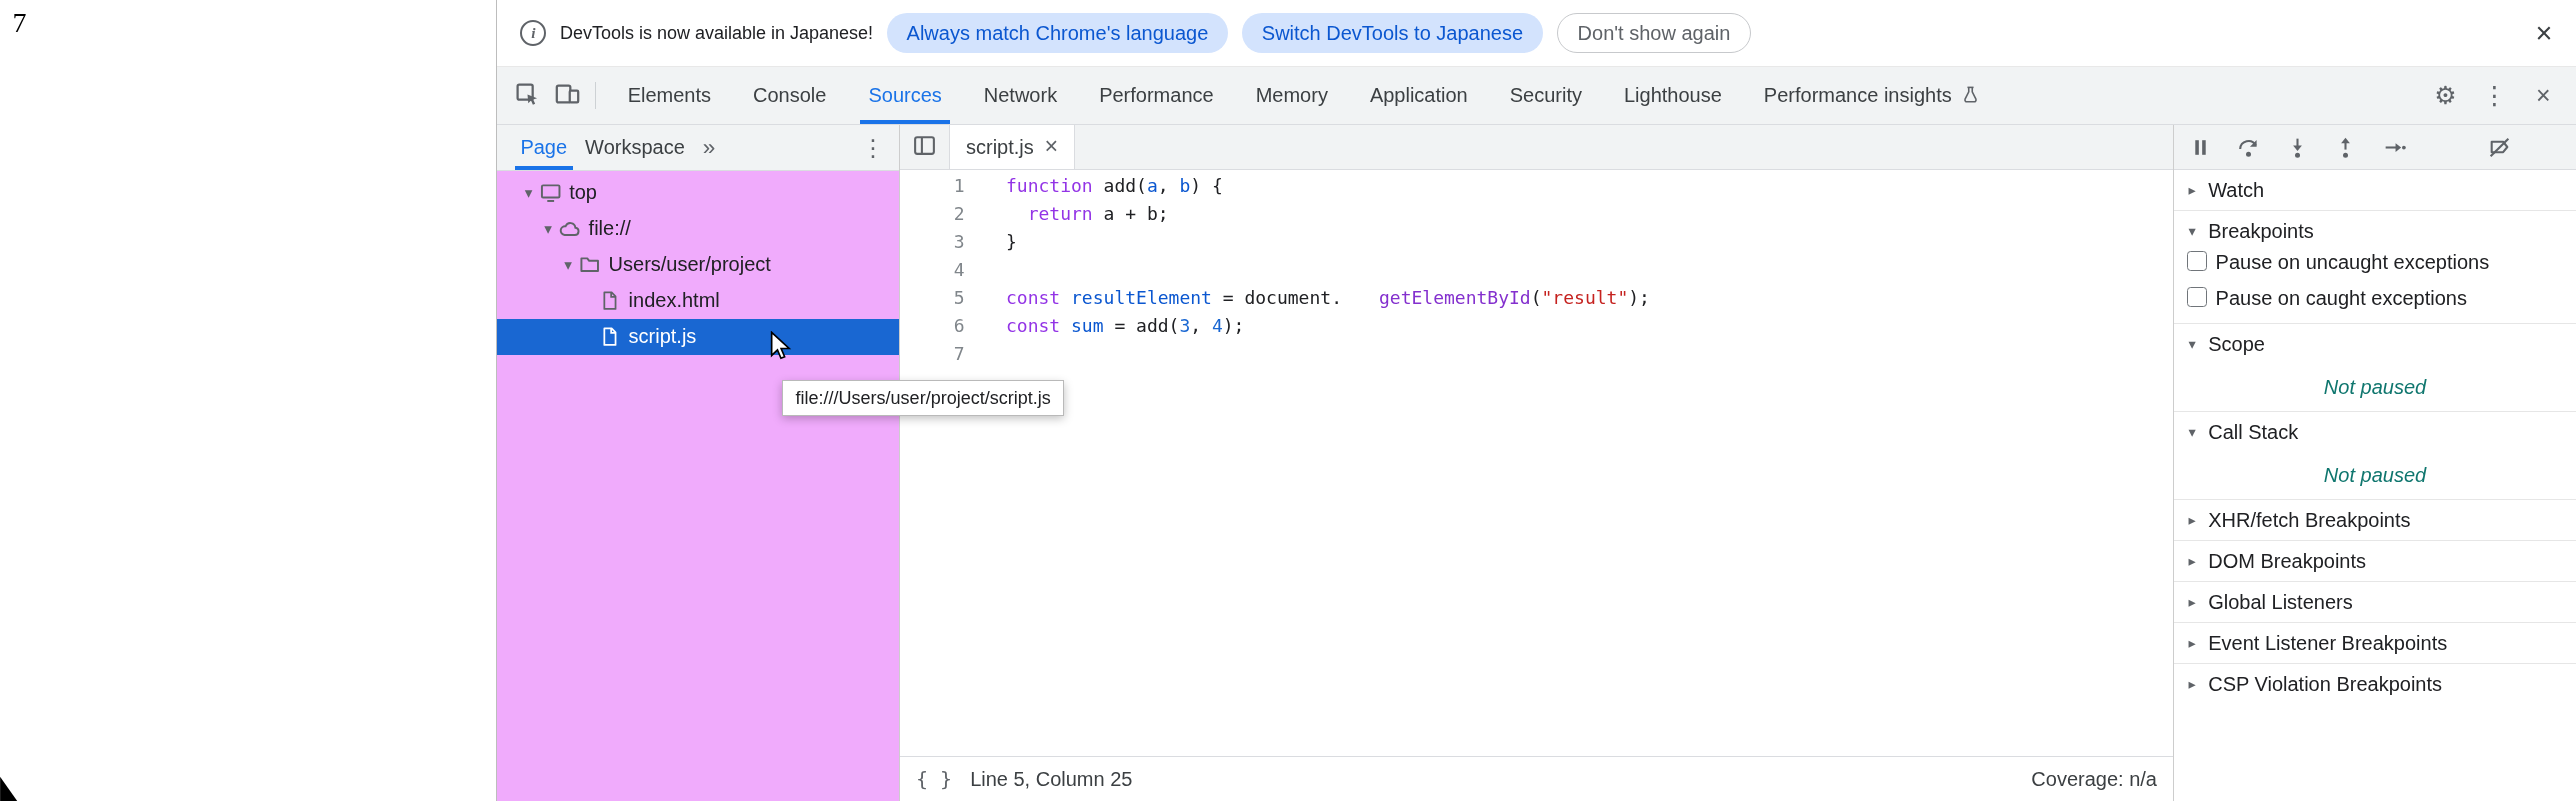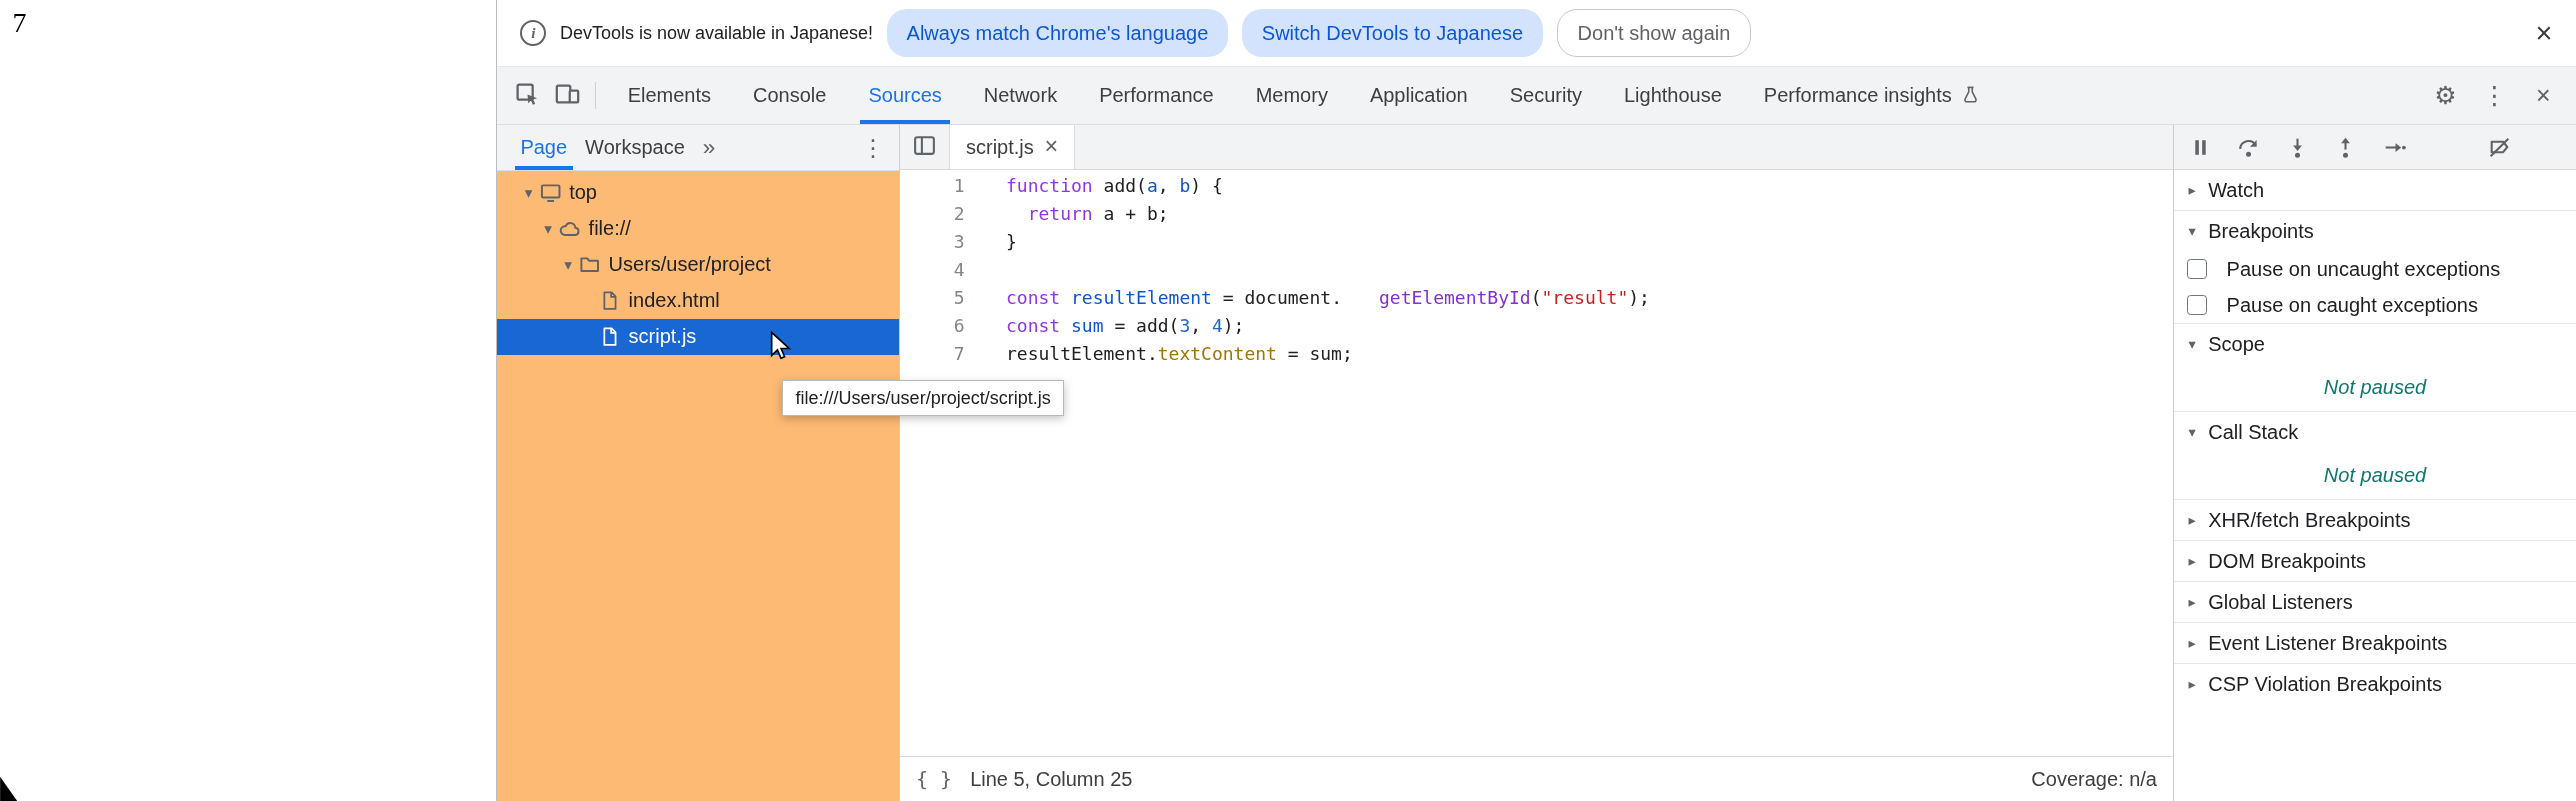--- a/index.html
+++ b/index.html
@@ -17,21 +17,21 @@
     border-left:0.9px solid #bdbdbd; background:#fff; display:flex; flex-direction:column; }
 
   
   .infobar { flex:0 0 67px; display:flex; align-items:center; gap:13.5px;
     padding:0 20px 0 23.4px; background:#fff; border-bottom:0.9px solid #e8e8e8; }
   .info-icon { width:26px; height:26px; flex:0 0 26px; border:2.3px solid #5f6368; border-radius:50%;
     color:#5f6368; display:flex; align-items:center; justify-content:center;
     font:italic 700 15.3px "Liberation Serif", serif; }
   .infobar-msg { font-size:18px; color:#202124; white-space:nowrap; }
   .infobar-buttons { display:flex; align-items:center; gap:13.5px; }
-  .chip { height:48px; border-radius:20px; padding:0 20px; display:flex; align-items:center;
+  .chip { height:40px; border-radius:20px; padding:0 20px; display:flex; align-items:center;
     font-size:20px; font-weight:500; background:var(--chip-bg,#d3e3fd); color:var(--chip-fg,#0b57d0);
     white-space:nowrap; cursor:default; }
   .chip.outline { background:transparent; border:1.8px solid #c7c9cc; color:#5f6368; }
   .infobar-close { margin-left:auto; font-size:29px; color:#3c4043; line-height:1; padding:0 3.6px; }
 
   
   .toolbar { flex:0 0 57px; background:var(--panel-bg,#f1f3f4); border-bottom:0.9px solid #dadce0;
     display:flex; align-items:center; padding-left:10.8px; }
   .tb-icon { width:40px; height:40px; display:flex; align-items:center; justify-content:center; color:#5f6368; }
   .tb-icon svg { width:27px; height:27px; }
@@ -42,21 +42,21 @@
   .tab.selected::after { content:""; position:absolute; left:12.6px; right:12.6px; bottom:0; height:3.6px; background:var(--accent,#1a73e8); }
   .flask { display:flex; color:#5f6368; }
   .flask svg { width:21px; height:22.5px; margin-left:2.7px; }
   .toolbar-right { margin-left:auto; display:flex; align-items:center; gap:9px; padding-right:12.6px; }
   .glyph-btn { width:40px; height:40px; display:flex; align-items:center; justify-content:center; font-size:25px; color:#5f6368; }
 
   
   .panels { flex:1; min-height:0; display:flex; position:relative; }
 
   
-  .navigator { flex:0 0 403px; border-right:0.9px solid #cdcdcd; display:flex; flex-direction:column; background:#fdba74; }
+  .navigator { flex:0 0 403px; border-right:0.9px solid #cdcdcd; display:flex; flex-direction:column; background:#f0abfc; }
   .nav-tabs { flex:0 0 45px; background:var(--panel-bg,#f1f3f4); border-bottom:0.9px solid #dadce0;
     display:flex; align-items:center; padding:0 10.8px 0 14.4px; font-size:20px; color:#3c4043; }
   .nav-tabs-list { display:flex; height:45px; }
   .nav-tab { padding:0 9px; height:45px; display:flex; align-items:center; position:relative; white-space:nowrap; }
   .nav-tab.selected { color:var(--accent,#1a73e8); }
   .nav-tab.selected::after { content:""; position:absolute; left:3.6px; right:3.6px; bottom:0; height:3.6px; background:var(--accent,#1a73e8); }
   .nav-more { padding:0 9px; color:#5f6368; font-size:22.5px; }
   .nav-kebab { margin-left:auto; color:#5f6368; font-size:23.4px; padding:0 3.6px; }
   .tree { flex:1; padding-top:3.6px; font-size:20px; color:#202124; }
   .tree-row { height:36px; display:flex; align-items:center; white-space:nowrap; }
@@ -97,21 +97,21 @@
     display:flex; align-items:center; padding:0 12.6px; gap:21.6px; color:#5f6368; }
   .dbg-icon { width:27px; height:27px; display:flex; align-items:center; justify-content:center; }
   .dbg-icon svg { width:25px; height:25px; }
   .dbg-icon.right { margin-left:auto; margin-right:50px; }
   .dbg-sections { flex:1; font-size:20px; }
   .sec { border-top:0.9px solid #e6e6e6; }
   .sec.first { border-top:none; }
   .sec-header { height:40px; display:flex; align-items:center; gap:7.2px; padding-left:9px; color:#202124; }
   .sec-tri { width:18px; flex:0 0 18px; text-align:center; font-size:14.4px; color:#5f6368; }
   .sec-label { white-space:nowrap; }
-  .bp-item { height:36px; display:flex; align-items:center; gap:20px; padding-left:12.6px; color:#202124; }
+  .bp-item { height:36px; display:flex; gap:9px; padding-left:12.6px; color:#202124; }
   .checkbox { width:20px; height:20px; flex:0 0 20px; border:1.8px solid #70757a; border-radius:3.6px; background:#fff; }
   .not-paused { height:47px; display:flex; align-items:center; justify-content:center;
     color:#0f766e; font-style:italic; }
 
   
   .tooltip { position:absolute; left:285px; top:255px; height:36px; display:flex; align-items:center;
     padding:0 12.6px; background:#fff; border:0.9px solid #b9b9b9; box-shadow:0 2.7px 9px rgba(0,0,0,.25);
     font-size:18px; color:#202124; white-space:nowrap; z-index:30; }
   .mouse-cursor { position:absolute; left:273px; top:206px; z-index:31; line-height:0; }
 </style>
@@ -277,21 +277,21 @@
           <span class="etab-close">×</span>
         </div>
       </div>
       <div class="code-area">
           <div class="code-line"><span class="gutter">1</span><span class="ltext"><span class="tok-keyword">function</span><span> add(</span><span class="tok-variable">a</span><span>, </span><span class="tok-variable">b</span><span>) {</span></span></div>
           <div class="code-line"><span class="gutter">2</span><span class="ltext"><span>  </span><span class="tok-keyword">return</span><span> a + b;</span></span></div>
           <div class="code-line"><span class="gutter">3</span><span class="ltext"><span>}</span></span></div>
           <div class="code-line"><span class="gutter">4</span><span class="ltext"></span></div>
           <div class="code-line"><span class="gutter">5</span><span class="ltext"><span class="tok-keyword">const</span><span> </span><span class="tok-variable">resultElement</span><span> = document.</span><span class="tok-method">getElementById</span><span>(</span><span class="tok-string">"result"</span><span>);</span></span></div>
           <div class="code-line"><span class="gutter">6</span><span class="ltext"><span class="tok-keyword">const</span><span> </span><span class="tok-variable">sum</span><span> = add(</span><span class="tok-number">3</span><span>, </span><span class="tok-number">4</span><span>);</span></span></div>
-          <div class="code-line"><span class="gutter">7</span><span class="ltext"><span>resultElement.</span><span class="tok-property">textContent</span><span> = sum;</span></span></div>
+          <div class="code-line"><span class="gutter">7</span></div>
         </div>
       <div class="statusbar">
         <span class="pp-icon">{ }</span>
         <span>Line 5, Column 25</span>
         <span class="status-right">Coverage: n/a</span>
       </div>
     </div>
 
     <div class="debugger">
       <div class="dbg-toolbar">

